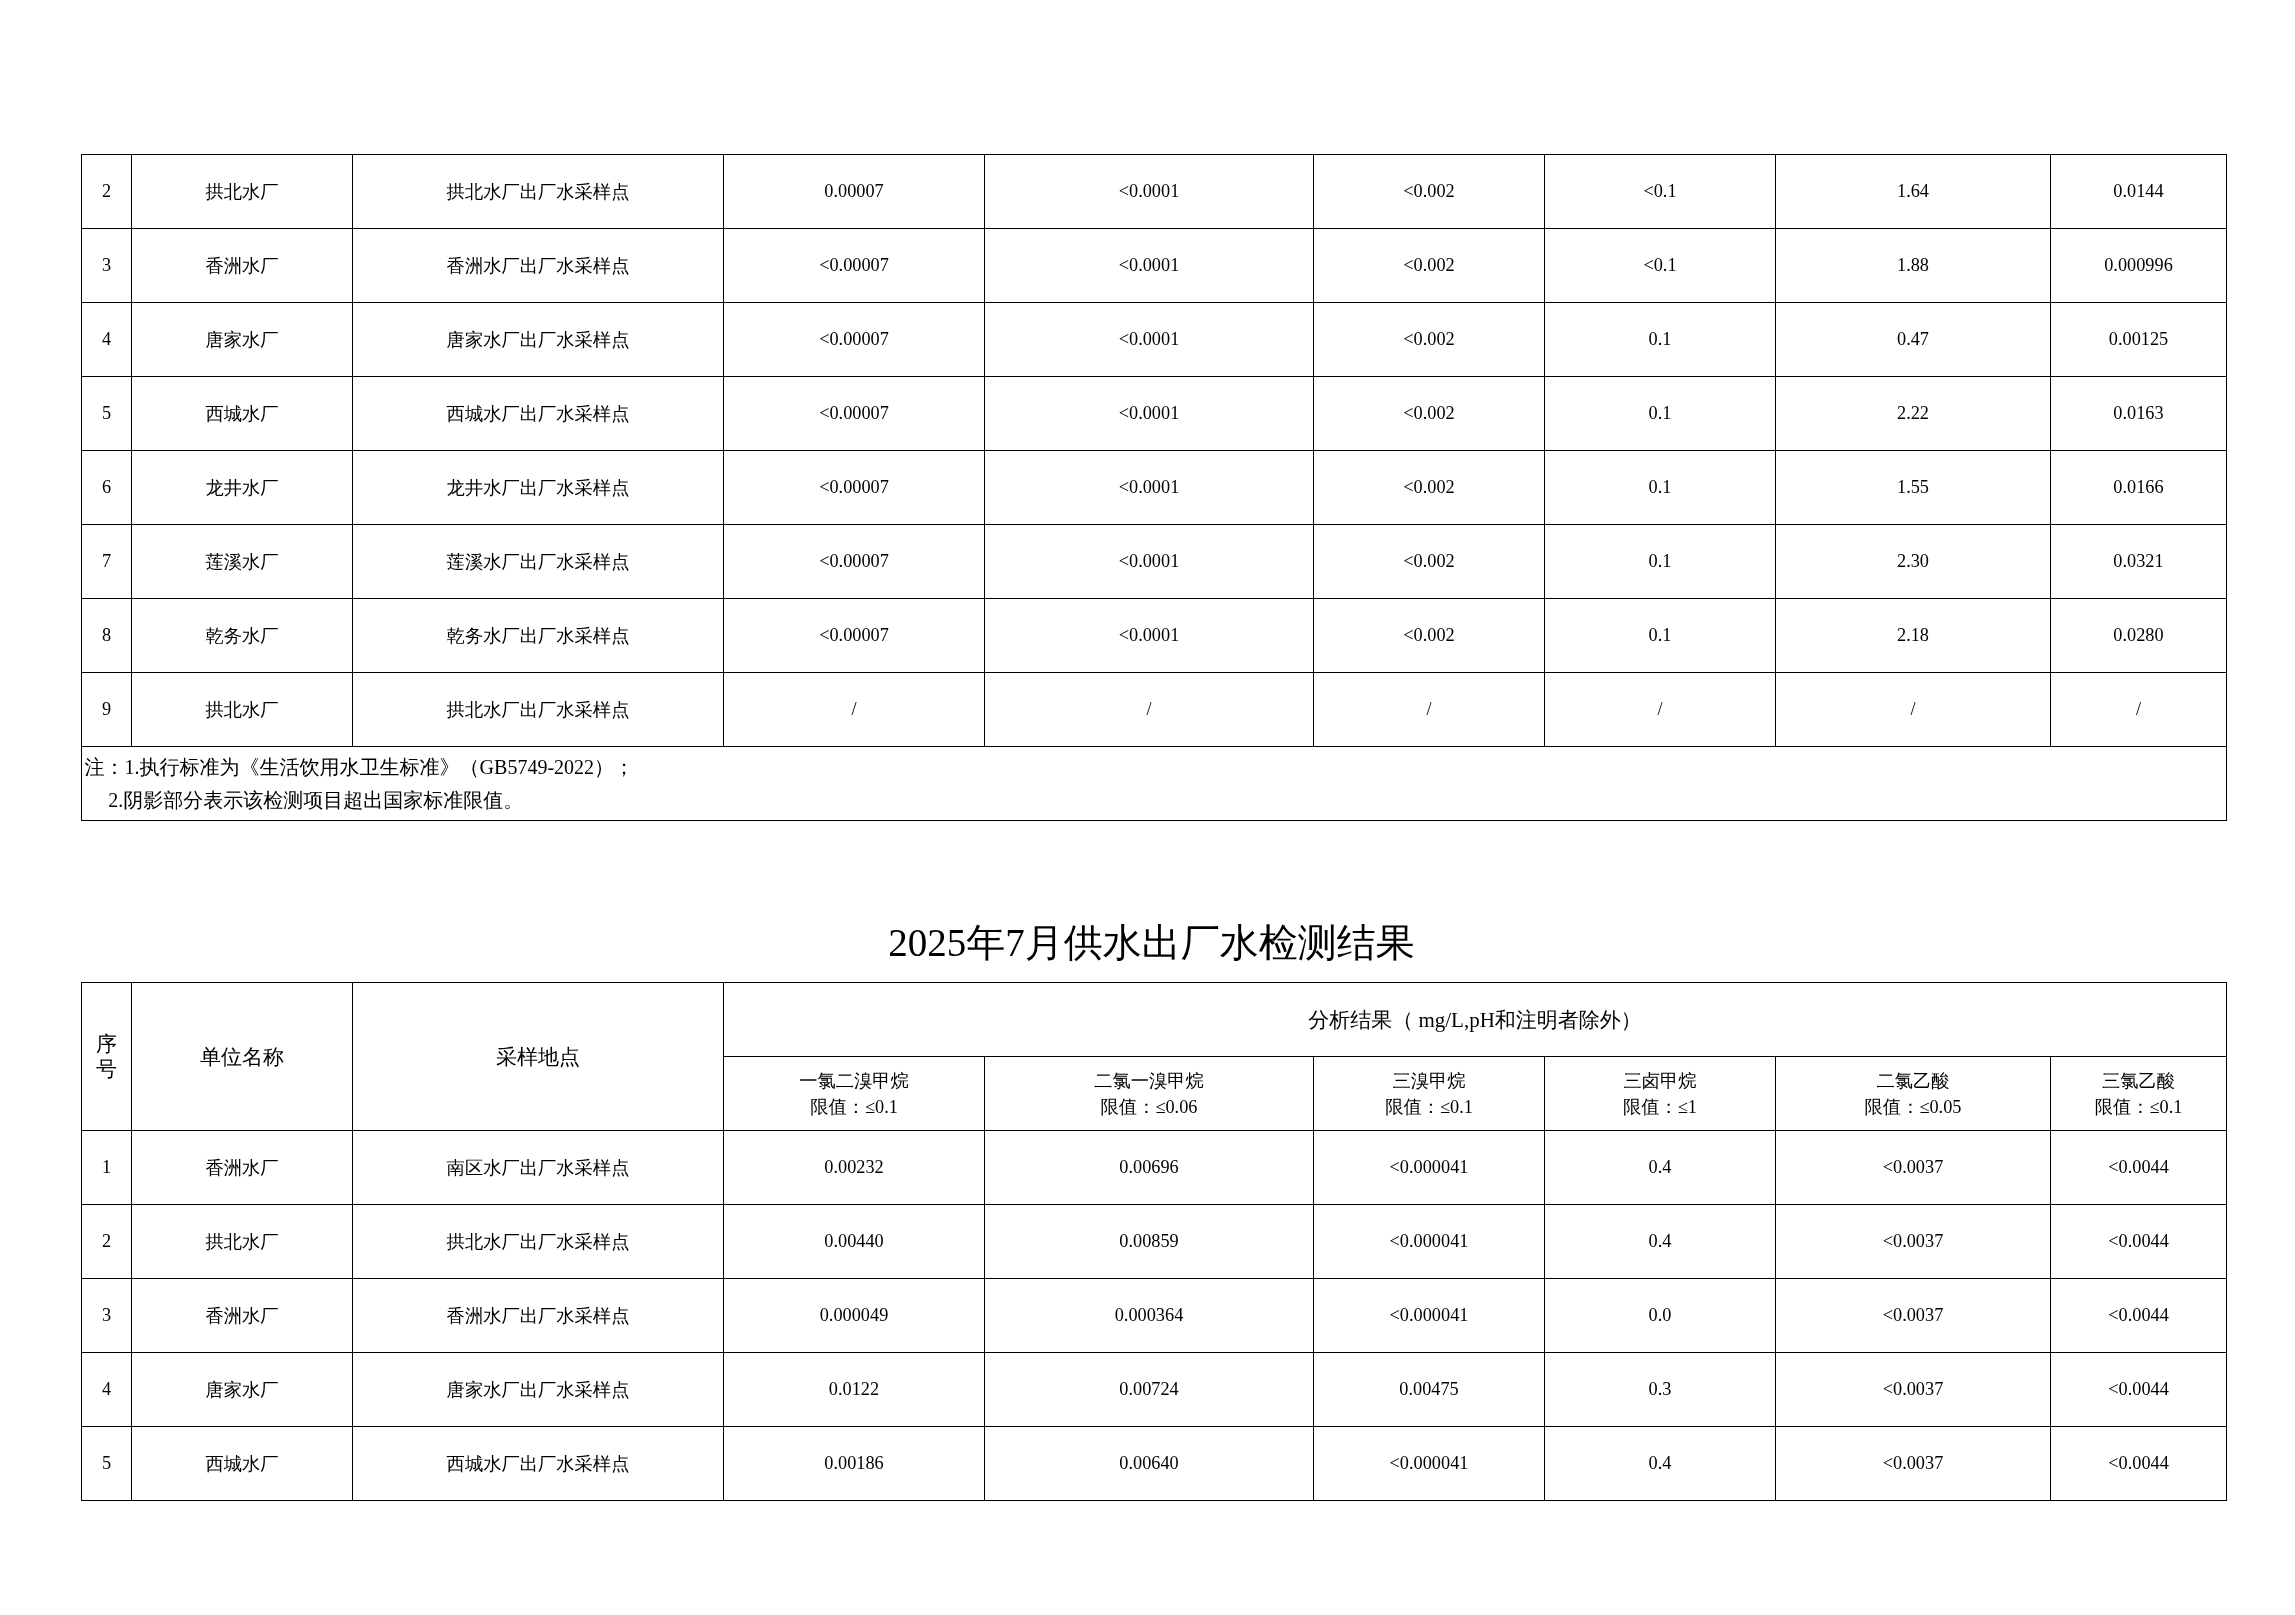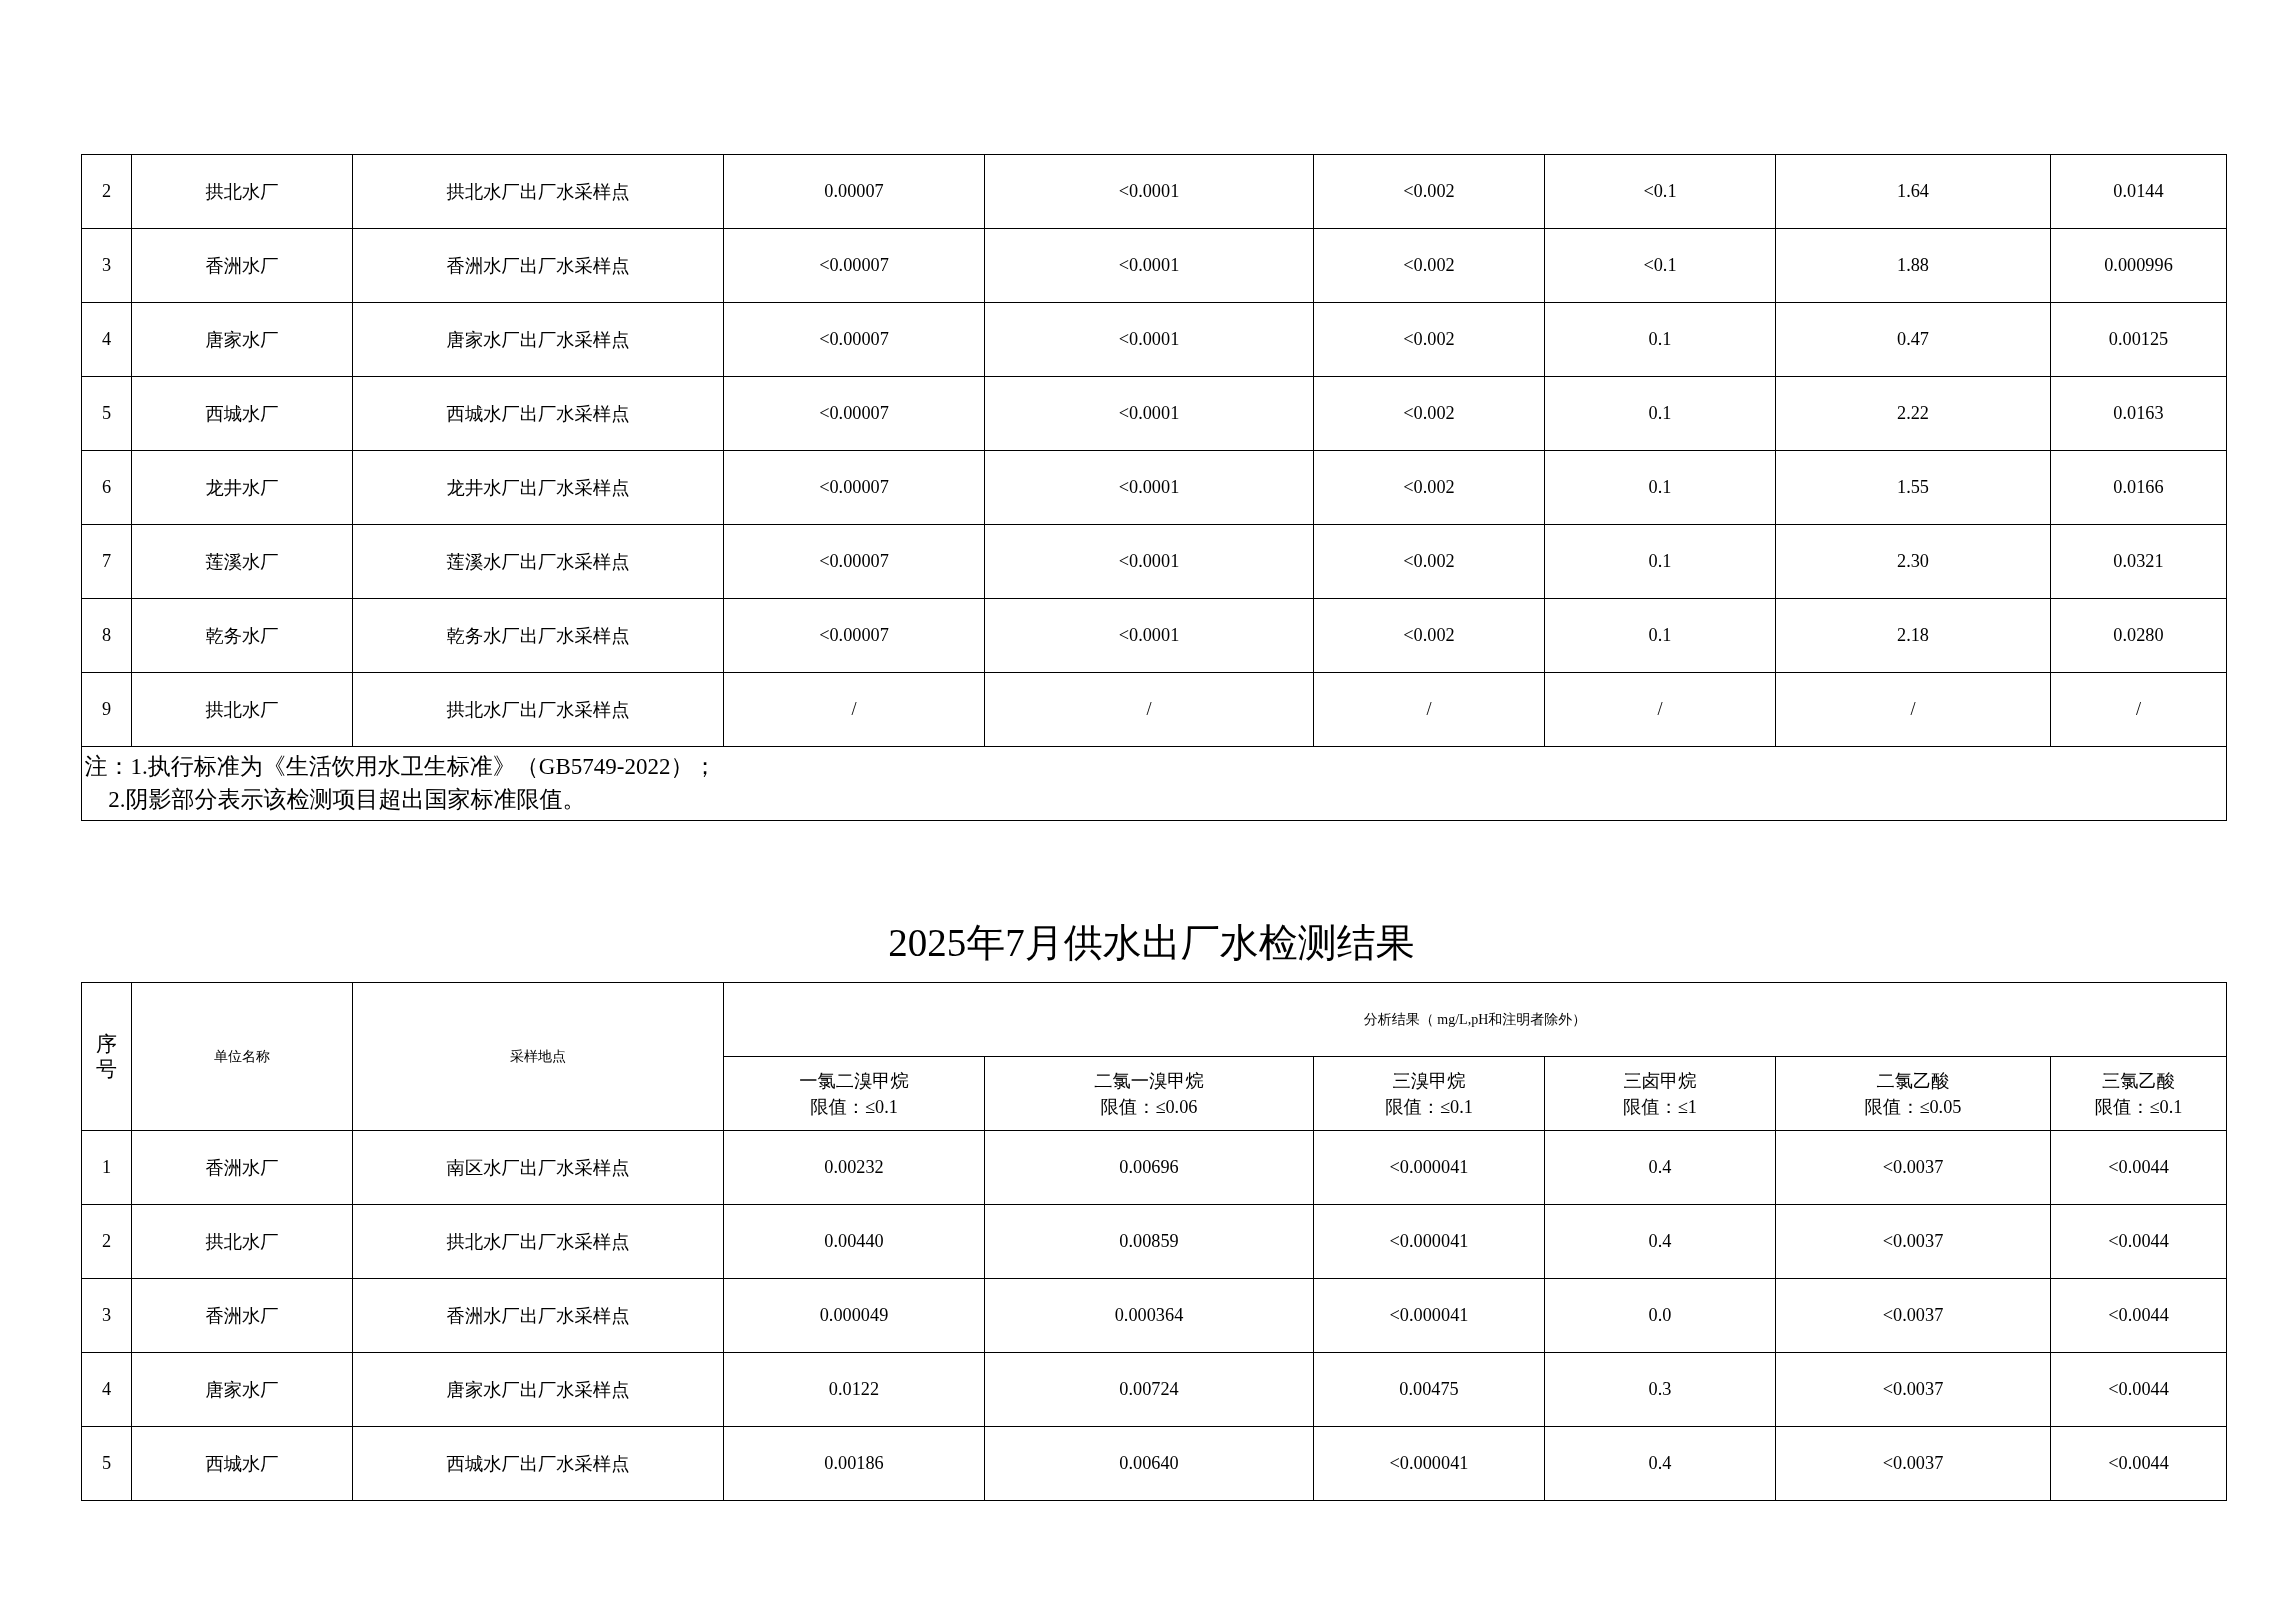--- a/index.html
+++ b/index.html
@@ -3,29 +3,29 @@
 <meta charset="utf-8">
 <style>
   html, body { margin:0; padding:0; background:#ffffff; }
   body { width:2295px; height:1615px; position:relative; overflow:hidden;
          font-family:"Liberation Serif","DejaVu Serif",serif; color:#000; }
   table { border-collapse:collapse; position:absolute; left:81px; table-layout:fixed; }
   td, th { border:1.3px solid #000; text-align:center; vertical-align:middle;
            font-weight:normal; font-size:18.3px; padding:0; }
   #t1 { top:154px; width:2145px; }
   #t1 tr.row td { height:73px; }
-  #t1 td.note { text-align:left; height:73px; padding-left:2.6px; line-height:26px; font-size:23px; }
+  #t1 td.note { text-align:left; height:73px; padding-left:2.6px; line-height:26px; font-size:20px; }
   .title { position:absolute; left:4px; width:2295px; top:916px; text-align:center;
            font-size:39px; font-family:"Liberation Serif","DejaVu Serif",serif; }
   #t2 { top:982px; width:2145px; }
   #t2 td.hd1 { height:73px; }
   #t2 td.hd2 { height:73px; line-height:26px; }
   #t2 tr.row td { height:73px; }
   .vert { line-height:25px; font-size:21px; }
-  .hlabel { font-size:14px; }
+  .hlabel { font-size:21px; }
 </style>
 </head>
 <body>
 
 <table id="t1">
   <colgroup>
     <col style="width:50px">
       <col style="width:221px">
       <col style="width:371px">
     <col style="width:261px">

